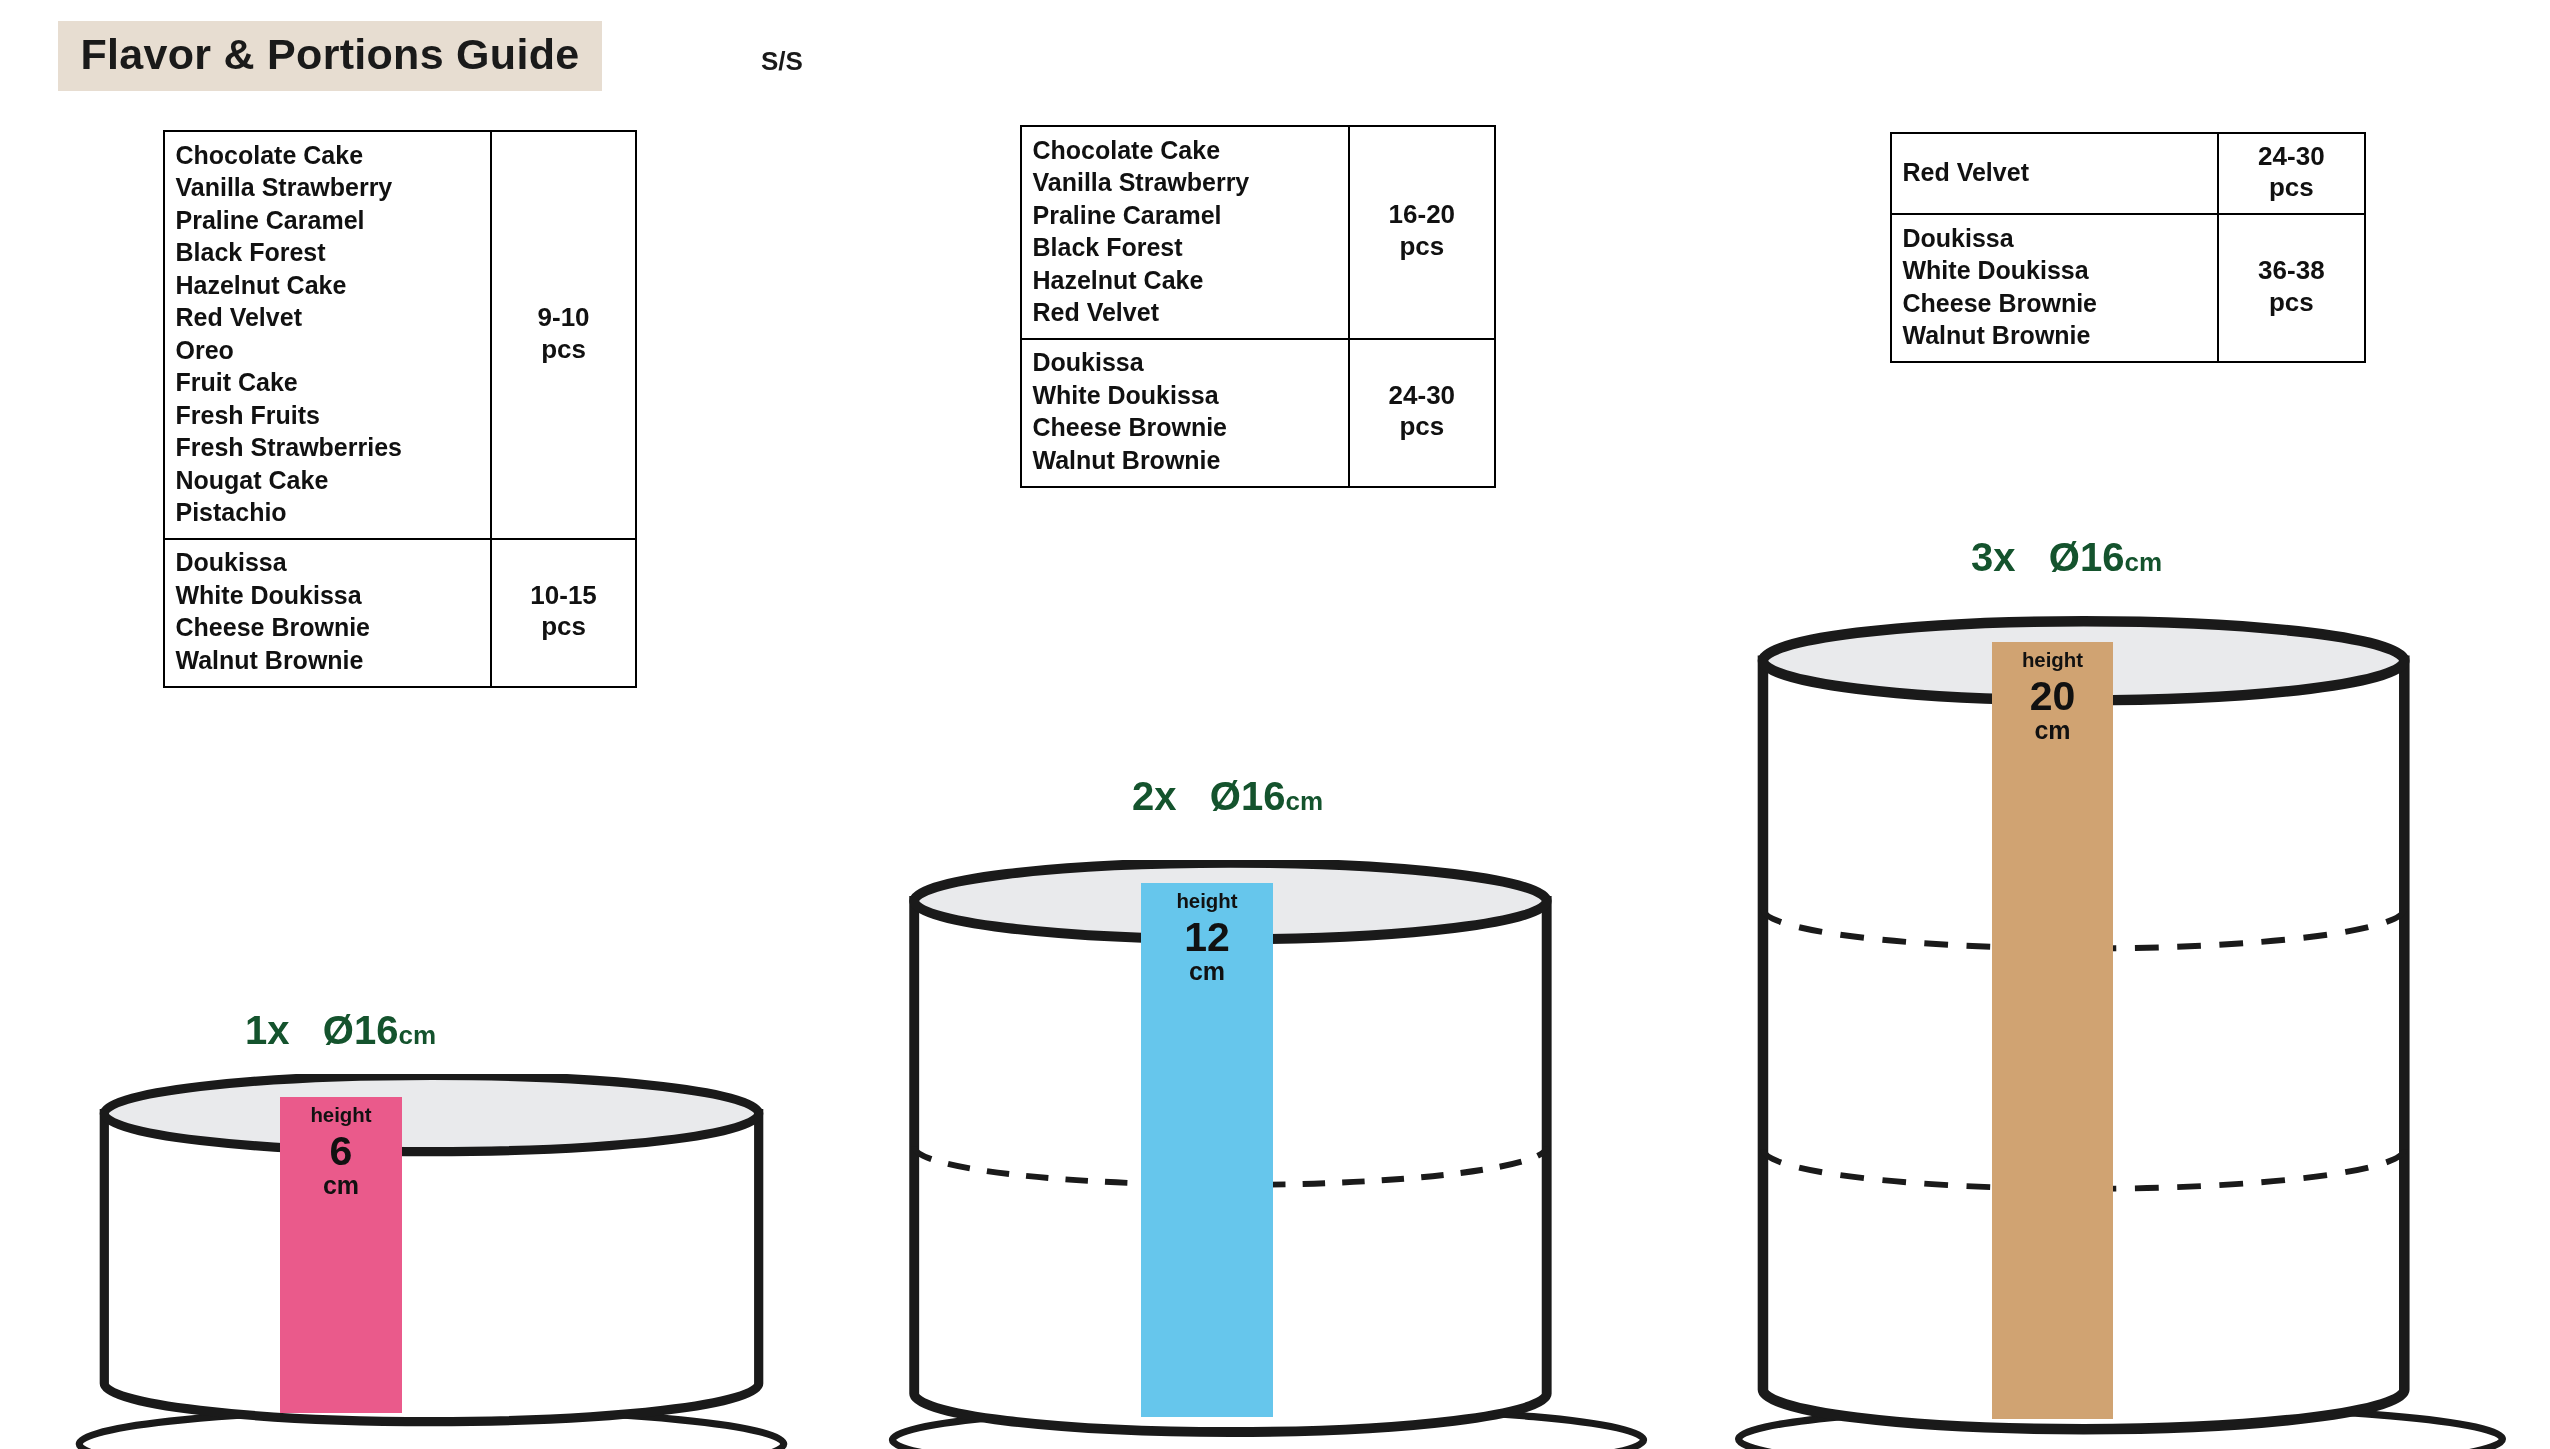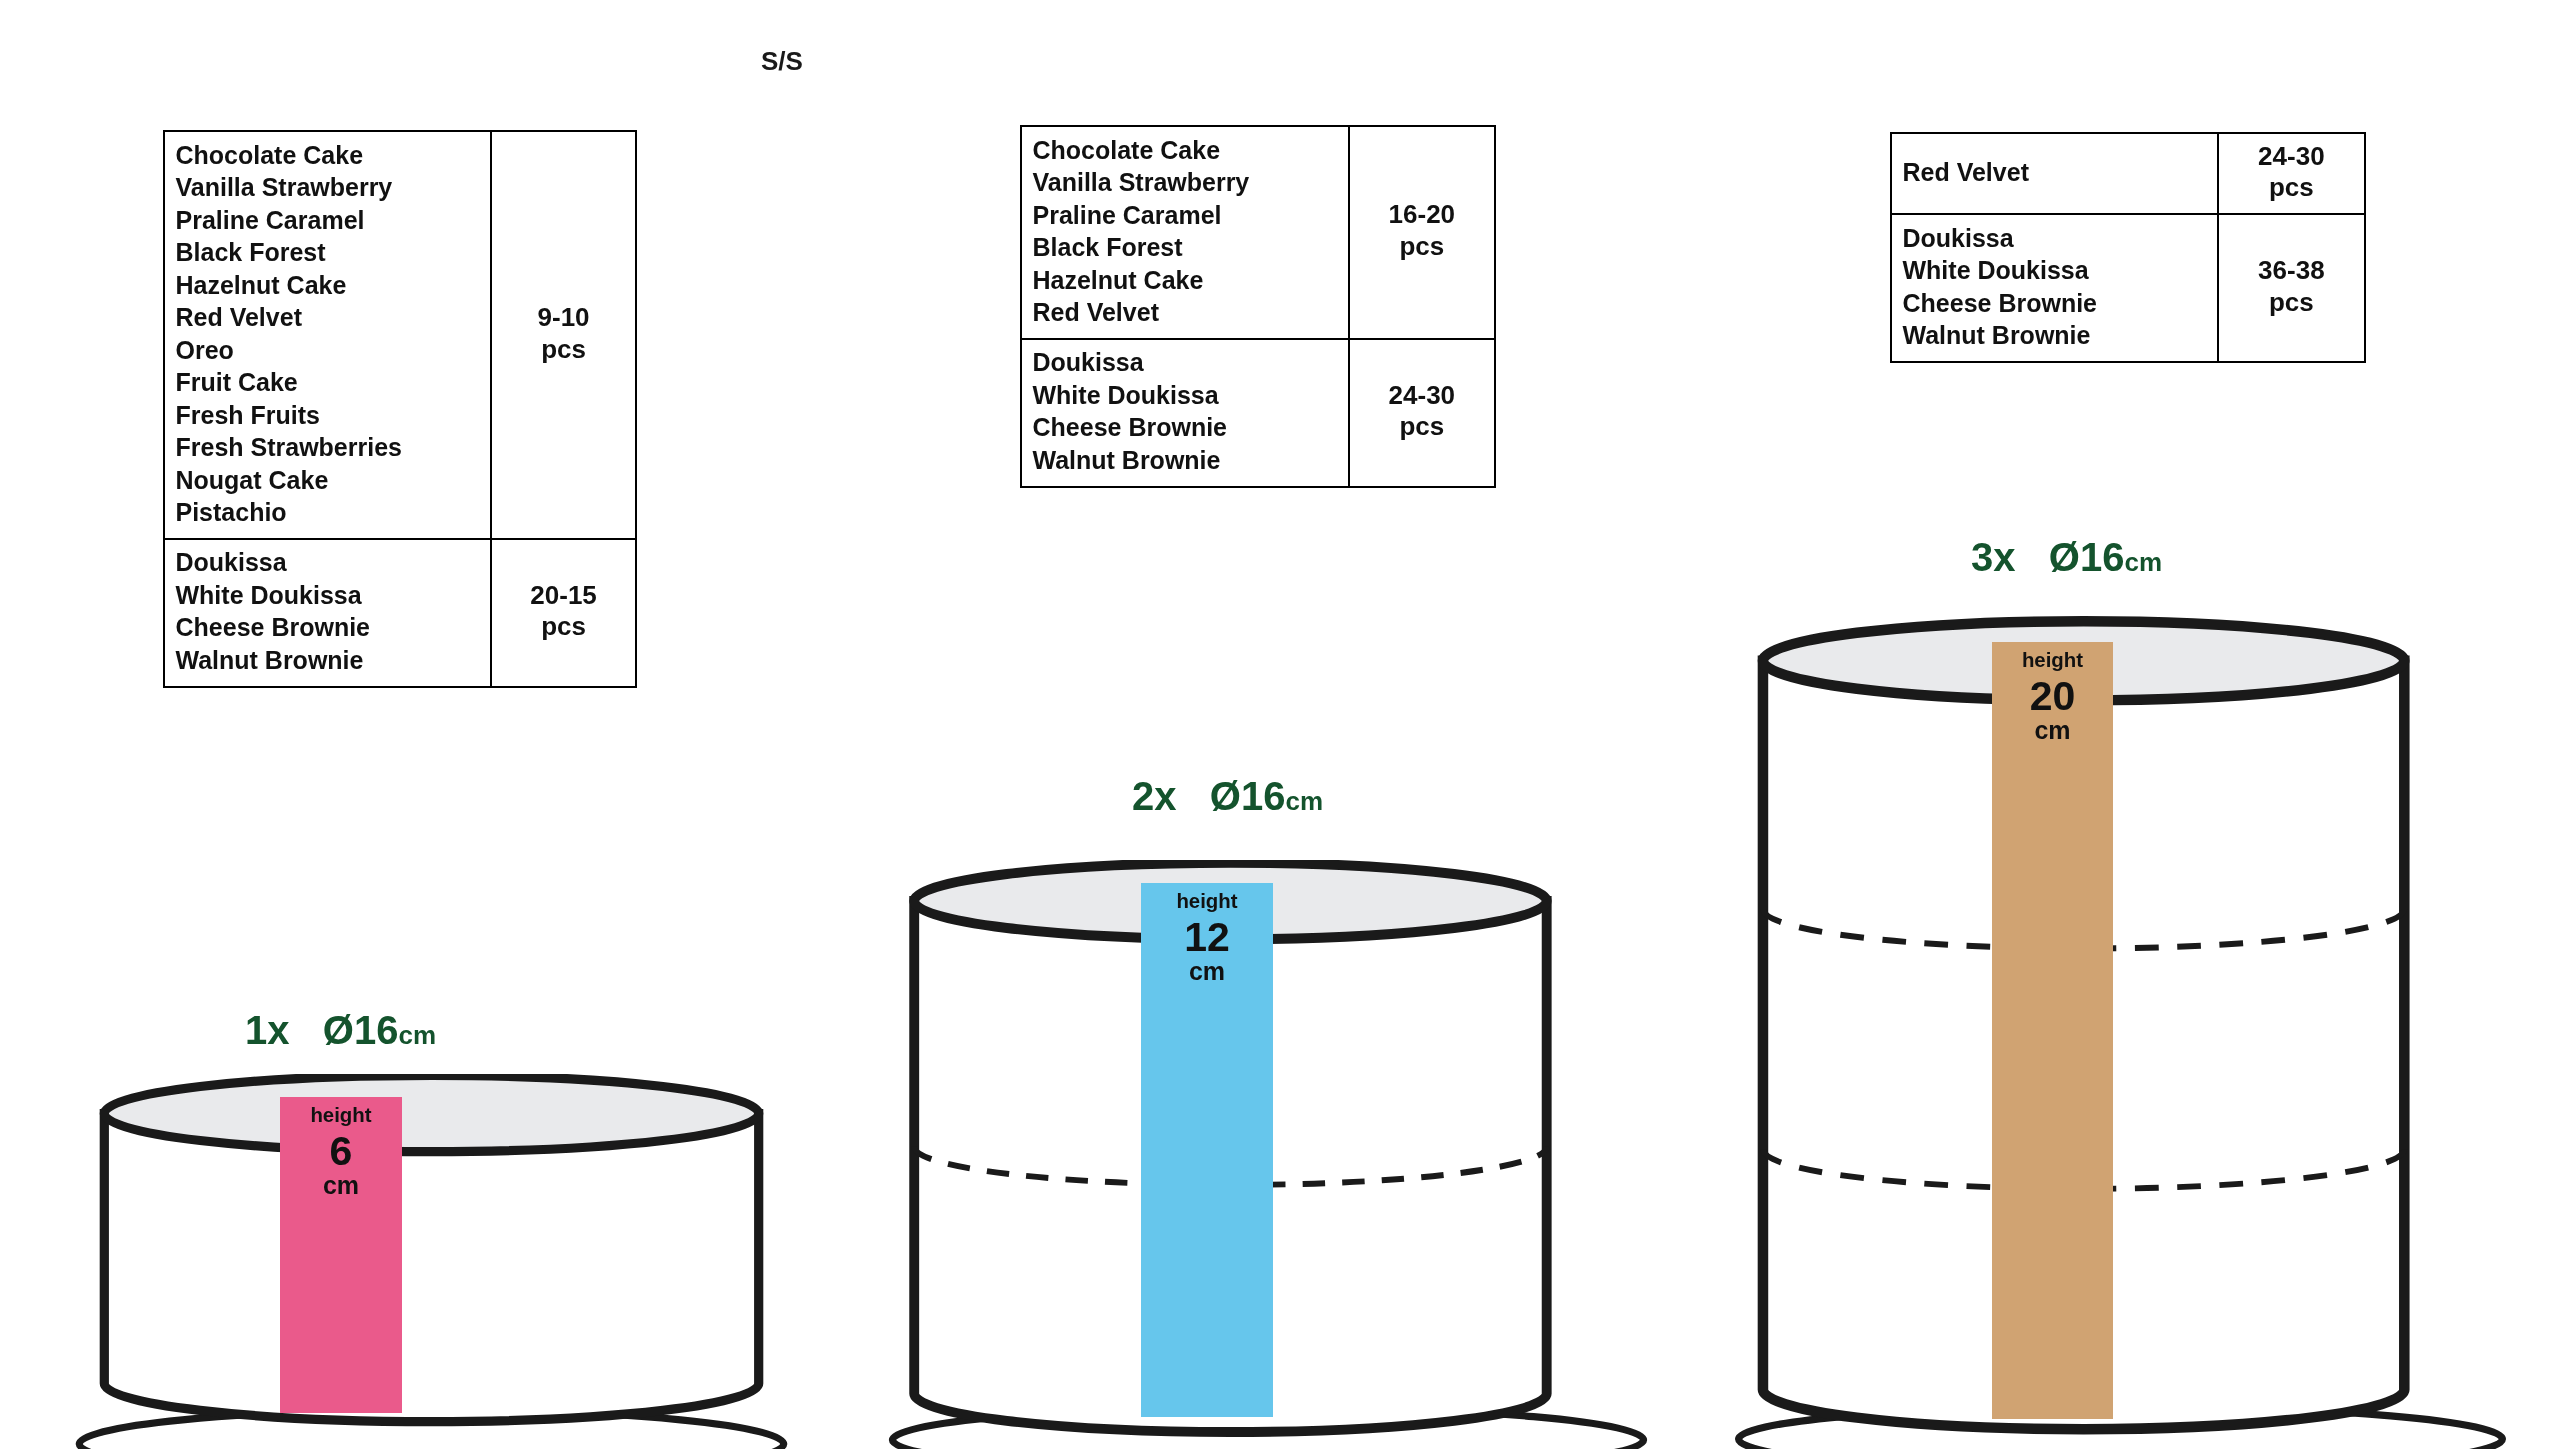--- a/index.html
+++ b/index.html
@@ -110,20 +110,21 @@
     font-weight: bold;
   }
   .strip .h-word { display: block; font-size: 20.4px; margin-top: 6.6px; }
   .strip .h-num  { display: block; font-size: 41px; line-height: 1.0; margin-top: 4px; }
   .strip .h-unit { display: block; font-size: 25px; line-height: 1.05; }
 </style>
 </head>
 <body>
 
 <div id="header">
+  <div id="title-plate">Flavor &amp; Portions Guide</div>
   <div id="title-suffix">S/S</div>
 </div>
 
 <table class="flavor-table" id="table-1x">
   <tbody>
       <tr>
     <td class="names">Chocolate Cake
 Vanilla Strawberry
 Praline Caramel
 Black Forest
@@ -136,21 +137,21 @@
 Nougat Cake
 Pistachio</td>
     <td class="count">9-10
 pcs</td>
   </tr>
   <tr>
     <td class="names">Doukissa
 White Doukissa
 Cheese Brownie
 Walnut Brownie</td>
-    <td class="count">20-15
+    <td class="count">10-15
 pcs</td>
   </tr>
 </tbody>
   </table>
 
 <table class="flavor-table" id="table-2x">
   <tbody>
       <tr>
     <td class="names">Chocolate Cake
 Vanilla Strawberry

